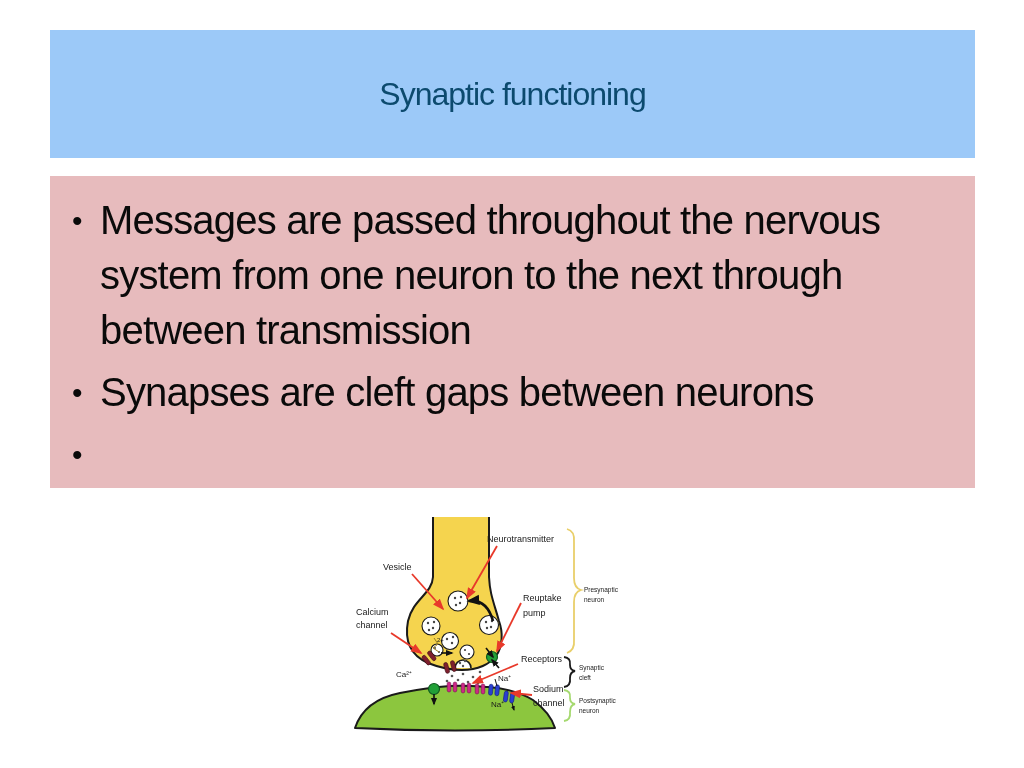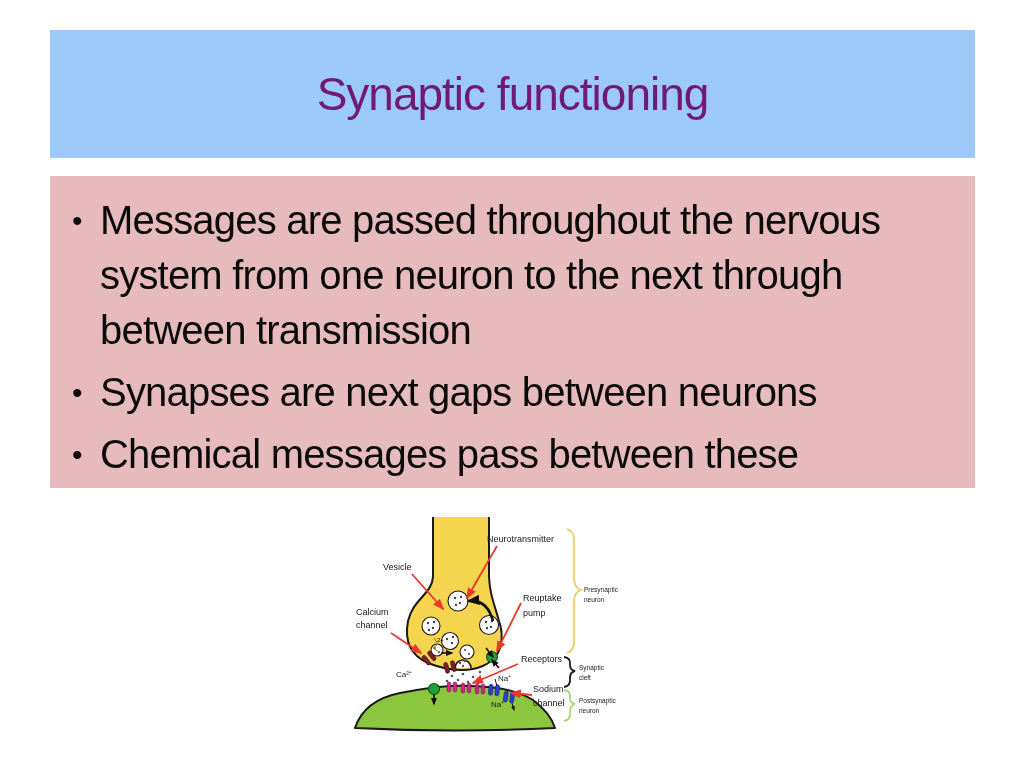--- a/index.html
+++ b/index.html
@@ -5,21 +5,21 @@
   html,body{margin:0;padding:0;background:#ffffff;}
   .slide{
     position:relative;width:1024px;height:768px;background:#ffffff;
     font-family:"Liberation Sans",sans-serif;overflow:hidden;
   }
   .header-box{
     position:absolute;left:50px;top:30px;width:925px;height:128px;
     background:#9CC9F8;display:flex;align-items:center;justify-content:center;
   }
   .title{
-    font-size:46px;letter-spacing:-1px;color:#701a75;white-space:nowrap;
+    font-size:32px;letter-spacing:-1px;color:#0c4a6e;white-space:nowrap;
   }
   .content-box{
     position:absolute;left:50px;top:176px;width:925px;height:312px;
     background:#E7BBBD;box-sizing:border-box;padding:17px 30px 0 22px;
   }
   ul.bullets{margin:0;padding:0;list-style:none;}
   ul.bullets li{
     display:flex;align-items:flex-start;
     font-size:40px;letter-spacing:-0.8px;line-height:55px;color:#0a0a0a;
     margin-bottom:7px;
@@ -38,25 +38,24 @@
   </div>
 
   <div class="content-box">
     <ul class="bullets">
       <li>
         <span class="bullet-marker">•</span>
         <span>Messages are passed throughout the nervous system from one neuron to the next through between transmission</span>
       </li>
       <li>
         <span class="bullet-marker">•</span>
-        <span>Synapses are next gaps between neurons</span>
+        <span>Synapses are cleft gaps between neurons</span>
       </li>
       <li>
         <span class="bullet-marker">•</span>
-        <span>Chemical messages pass between these</span>
       </li>
     </ul>
   </div>
 
   <div class="diagram">
     <svg width="300" height="220" viewBox="340 515 300 220">
       <defs>
         <marker id="redArrow" markerWidth="8" markerHeight="6" refX="5.5" refY="2.5" orient="auto">
           <path d="M0,0 L6.5,2.5 L0,5 Z" fill="#E8392A"></path>
         </marker>

